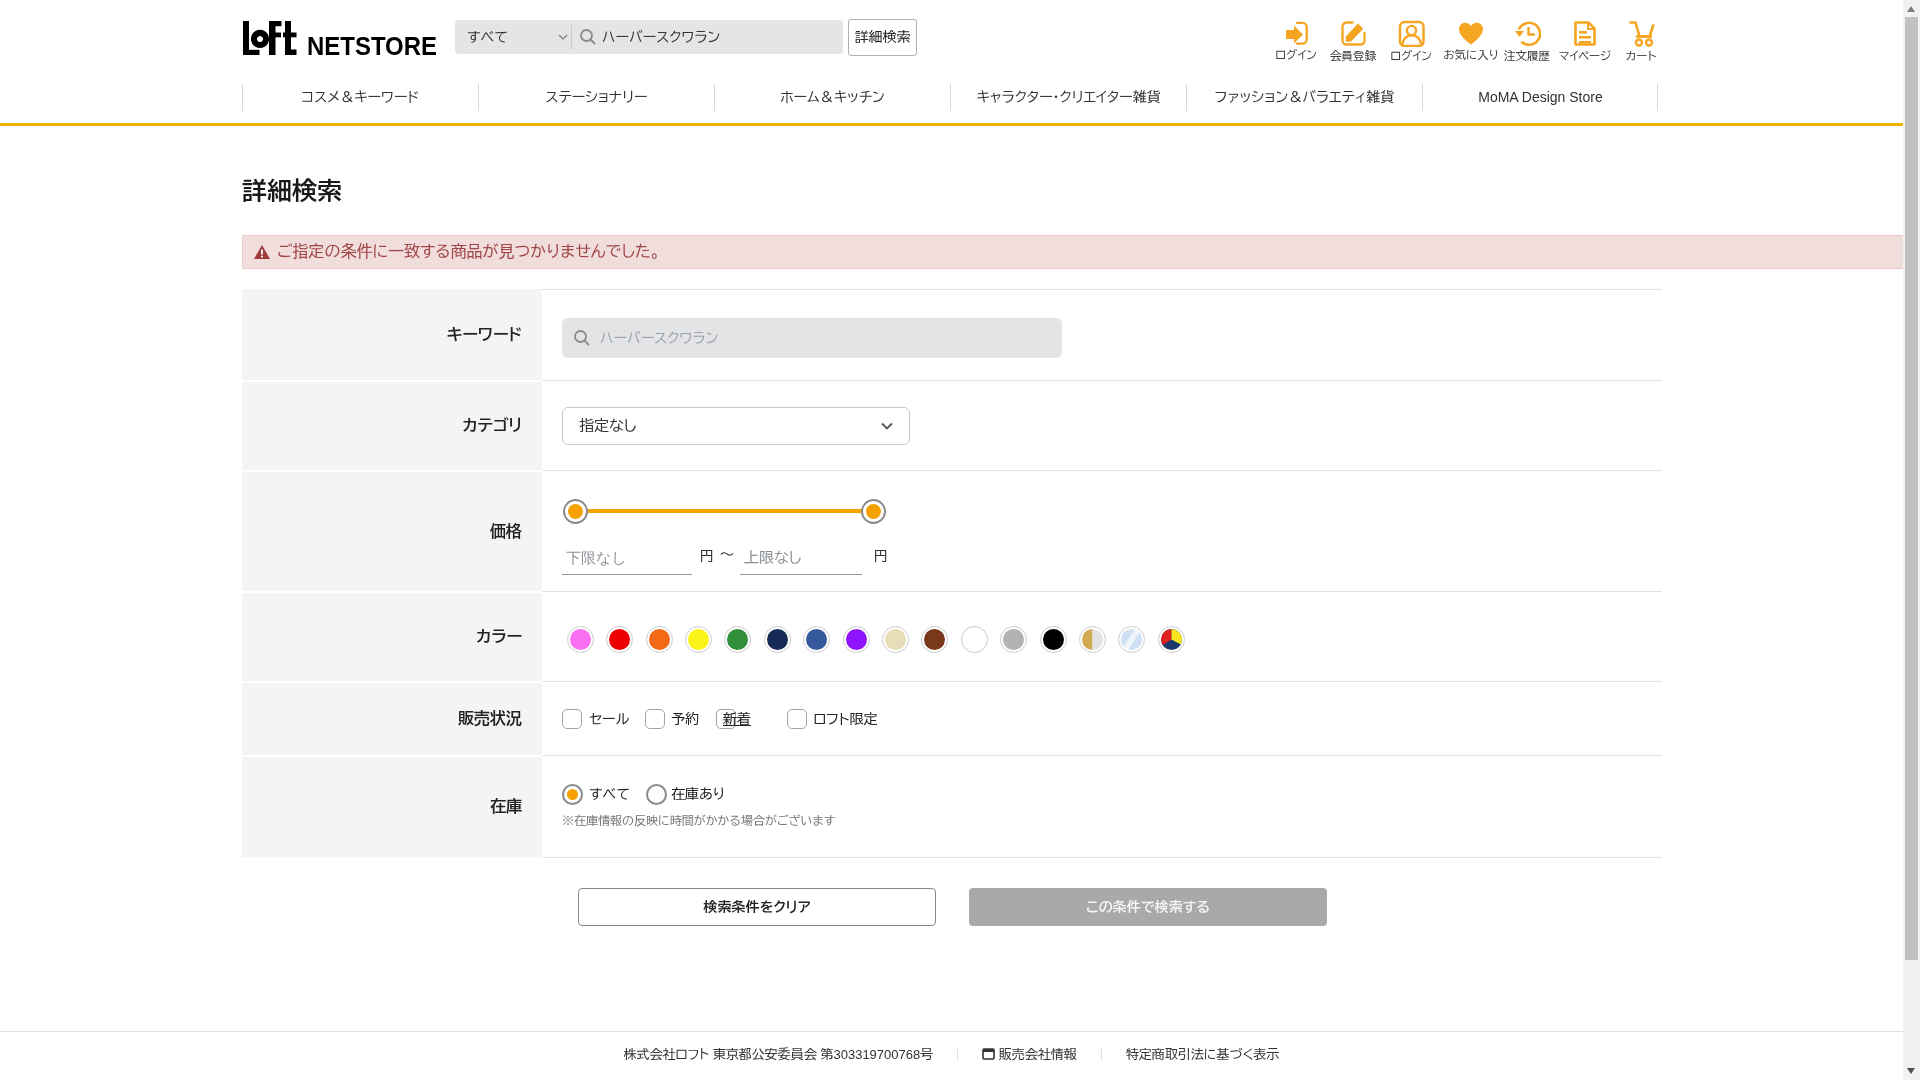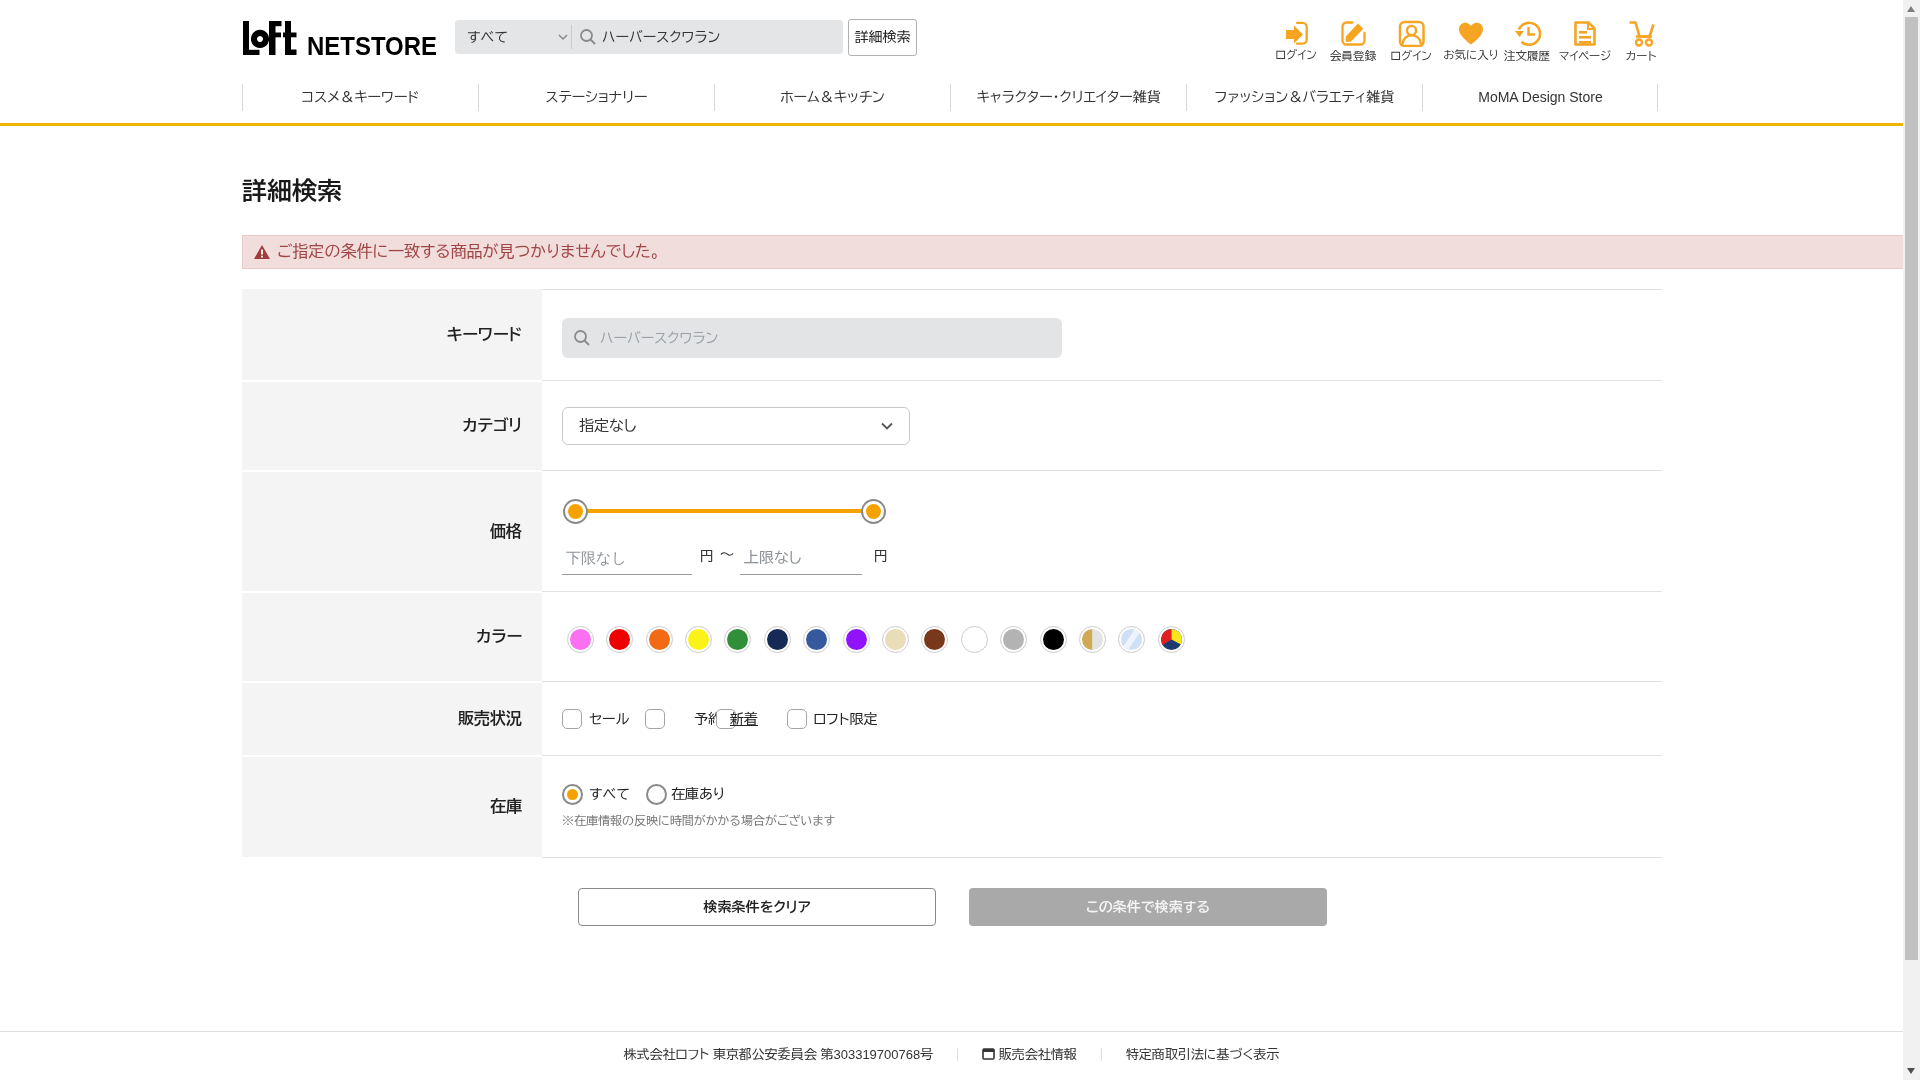--- a/index.html
+++ b/index.html
@@ -322,23 +322,23 @@
       </div>
   </div>
 
   <div class="abs th" id="row5t">
       <span>販売状況</span>
     </div>
   <div class="abs td" id="row5">
     <div class="cb" style="left:20px;"></div>
       <div class="cblbl" style="left:47px;">セール</div>
     <div class="cb" style="left:103px;"></div>
-      <div class="cblbl" style="left:129px;margin-left:23px;">予約</div>
+      <div class="cblbl" style="left:129px;">予約</div>
     <div class="cb" style="left:174px;"></div>
-      <div class="cblbl" style="left:188px;text-decoration:underline;">新着</div>
+      <div class="cblbl" style="left:181px;text-decoration:underline;">新着</div>
     <div class="cb" style="left:245px;"></div>
       <div class="cblbl" style="left:271px;">ロフト限定</div>
   </div>
 
   <div class="abs th" id="row6t">
       <span>在庫</span>
     </div>
   <div class="abs td" id="row6">
     <div class="rd" style="left:20px;">
         <i></i>

